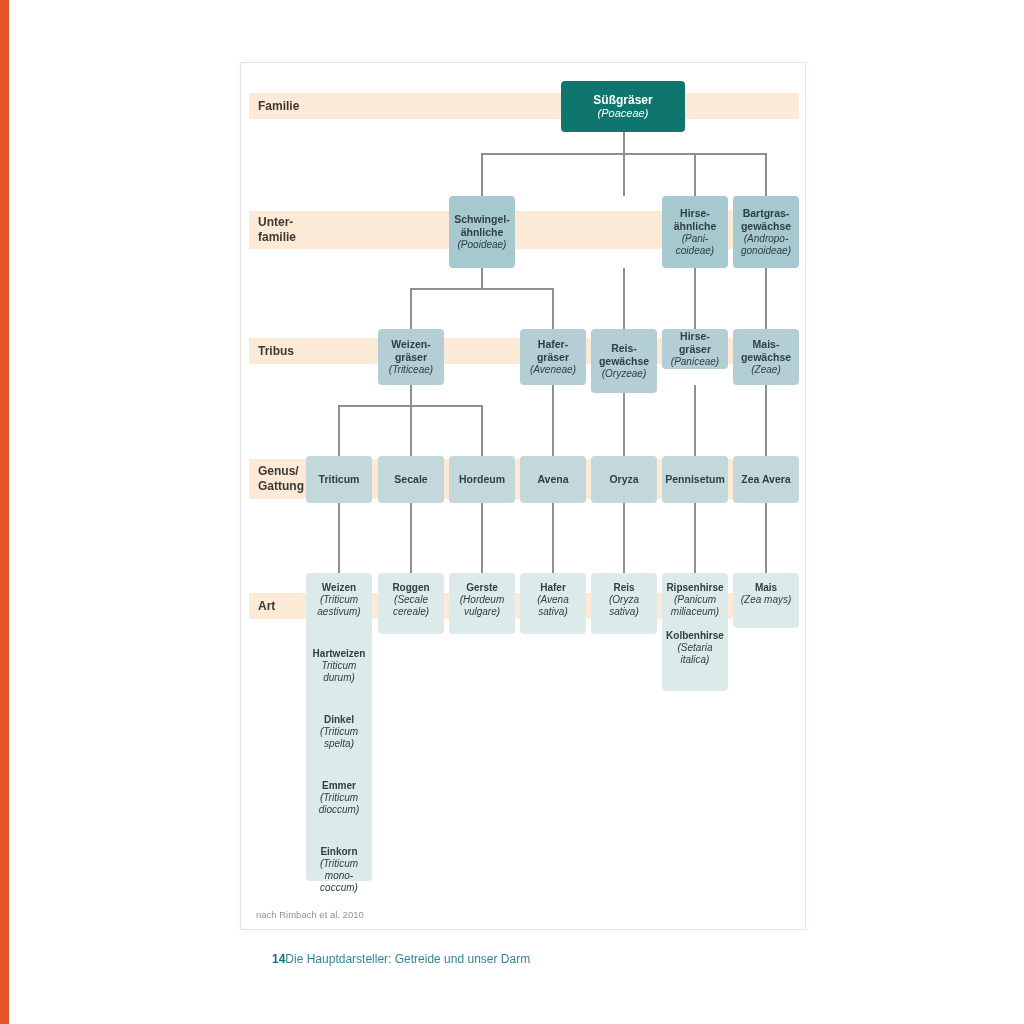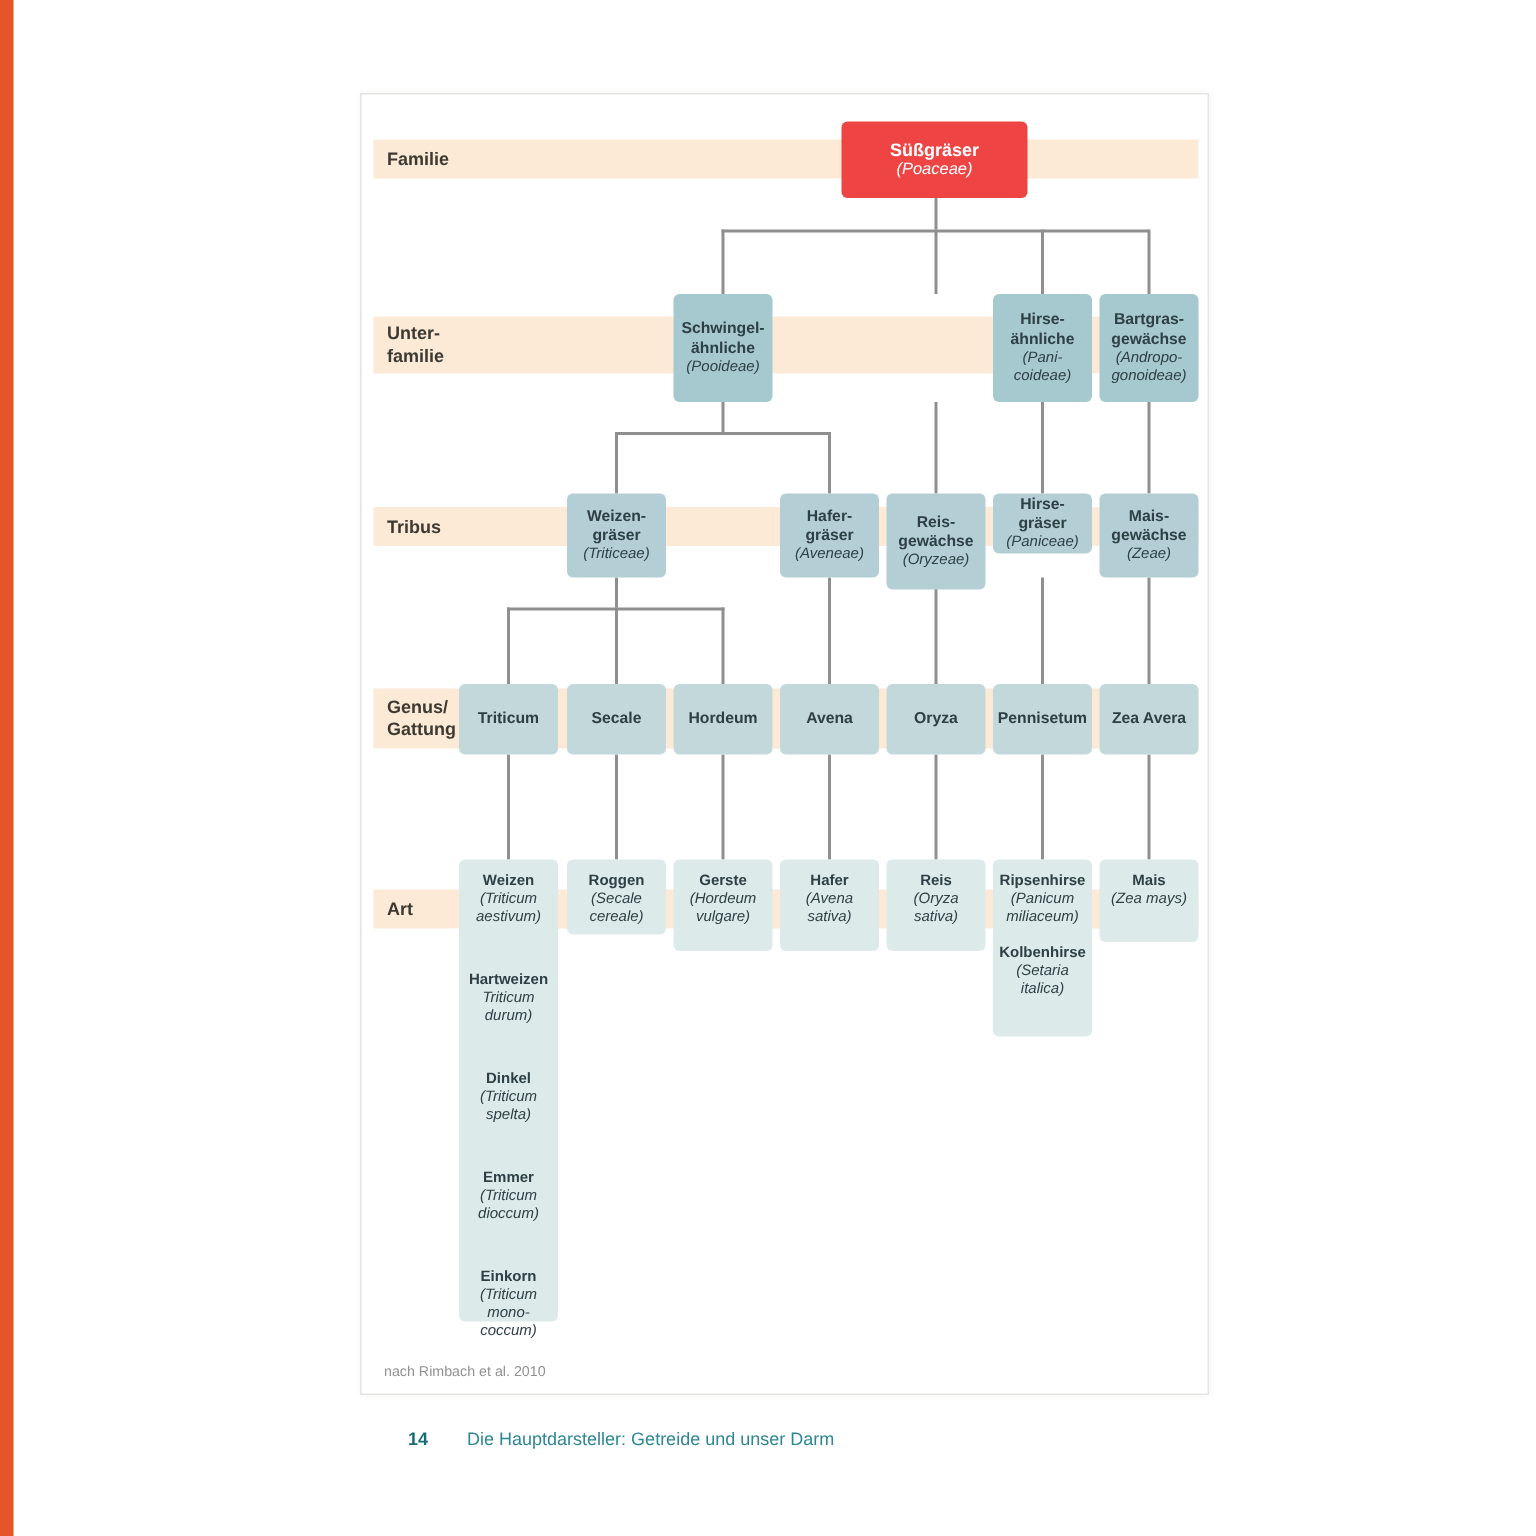--- a/index.html
+++ b/index.html
@@ -20,33 +20,33 @@
   .vline { width:2px; }
   .hline { height:2px; }
 
   
   .node { position:absolute; width:66px; border-radius:4px; z-index:3; text-align:center;
           display:flex; flex-direction:column; align-items:center; justify-content:center;
           padding:4px 3px; color:#2e4046; }
   .node .name { display:block; font-weight:bold; font-size:10.5px; line-height:1.2; }
   .node .latin { display:block; font-style:italic; font-size:10px; line-height:1.2; }
 
-  .lv-family { background:#ef4444; width:124px; color:#ffffff; }
+  .lv-family { background:#0f766e; width:124px; color:#ffffff; }
   .lv-family .name { font-size:12px; }
   .lv-family .latin { font-size:11px; }
   .lv-sub    { background:#a6c8cf; }
   .lv-tribus { background:#b3cfd5; }
   .lv-genus  { background:#c3d8db; }
   .lv-art    { background:#dcebea; justify-content:flex-start; padding-top:9px; gap:30px; }
   .lv-art .species .name { font-size:10px; }
   .lv-art .species .latin { font-size:10px; }
 
   .source-note { position:absolute; left:15px; top:846px; font-size:9.5px; color:#919191; z-index:3; }
 
-  .footer { position:absolute; left:272px; top:952px; display:flex; align-items:baseline; gap:26px; }
+  .footer { position:absolute; left:272px; top:952px; display:flex; align-items:baseline; }
   .footer .page-num { font-size:12px; font-weight:bold; color:#1a6b7a; }
   .footer .run-title { font-size:12px; color:#2e8696; }
 </style>
 </head>
 <body>
 
 <div class="stage">
   <div class="accent-stripe"></div>
 
   <div class="page-card">
@@ -183,21 +183,21 @@
       <div class="species">
         <span class="name">Emmer</span>
         <span class="latin">(Triticum dioccum)</span>
       </div>
       <div class="species">
         <span class="name">Einkorn</span>
         <span class="latin">(Triticum mono-coccum)</span>
       </div>
     </div>
 
-    <div class="node lv-art" style="left:137px;top:510px;height:50px">
+    <div class="node lv-art" style="left:137px;top:510px;height:61px">
       <div class="species">
         <span class="name">Roggen</span>
         <span class="latin">(Secale cereale)</span>
       </div>
     </div>
 
     <div class="node lv-art" style="left:208px;top:510px;height:61px">
       <div class="species">
         <span class="name">Gerste</span>
         <span class="latin">(Hordeum vulgare)</span>

